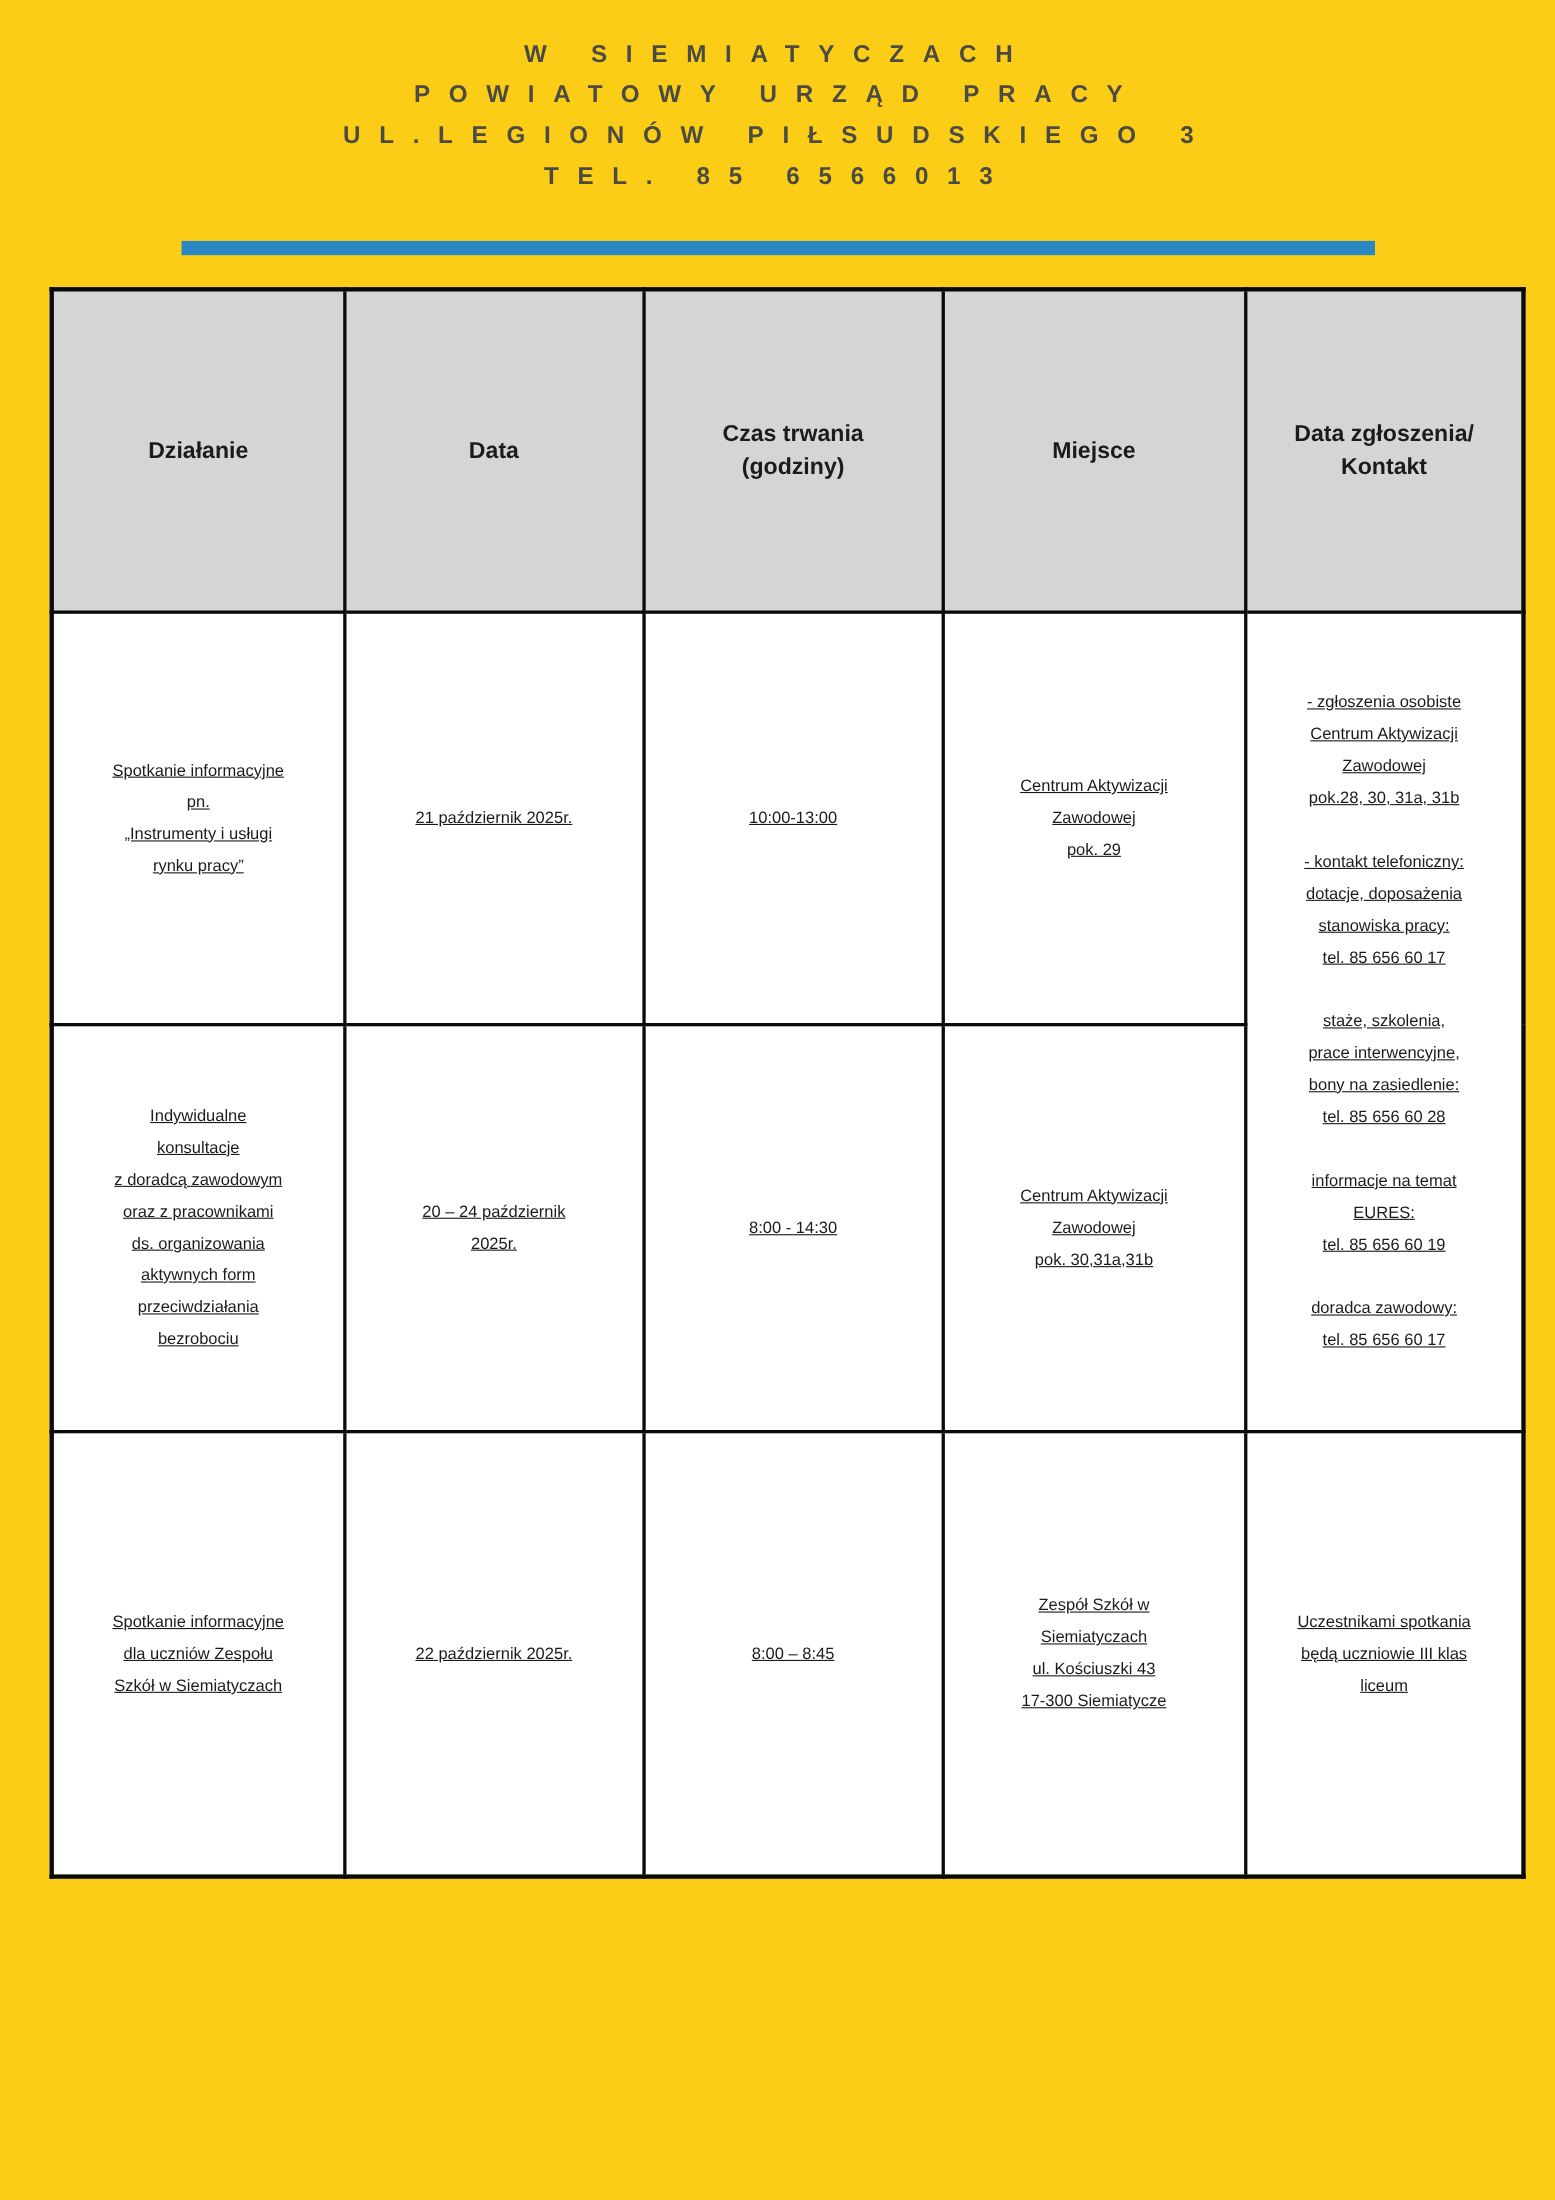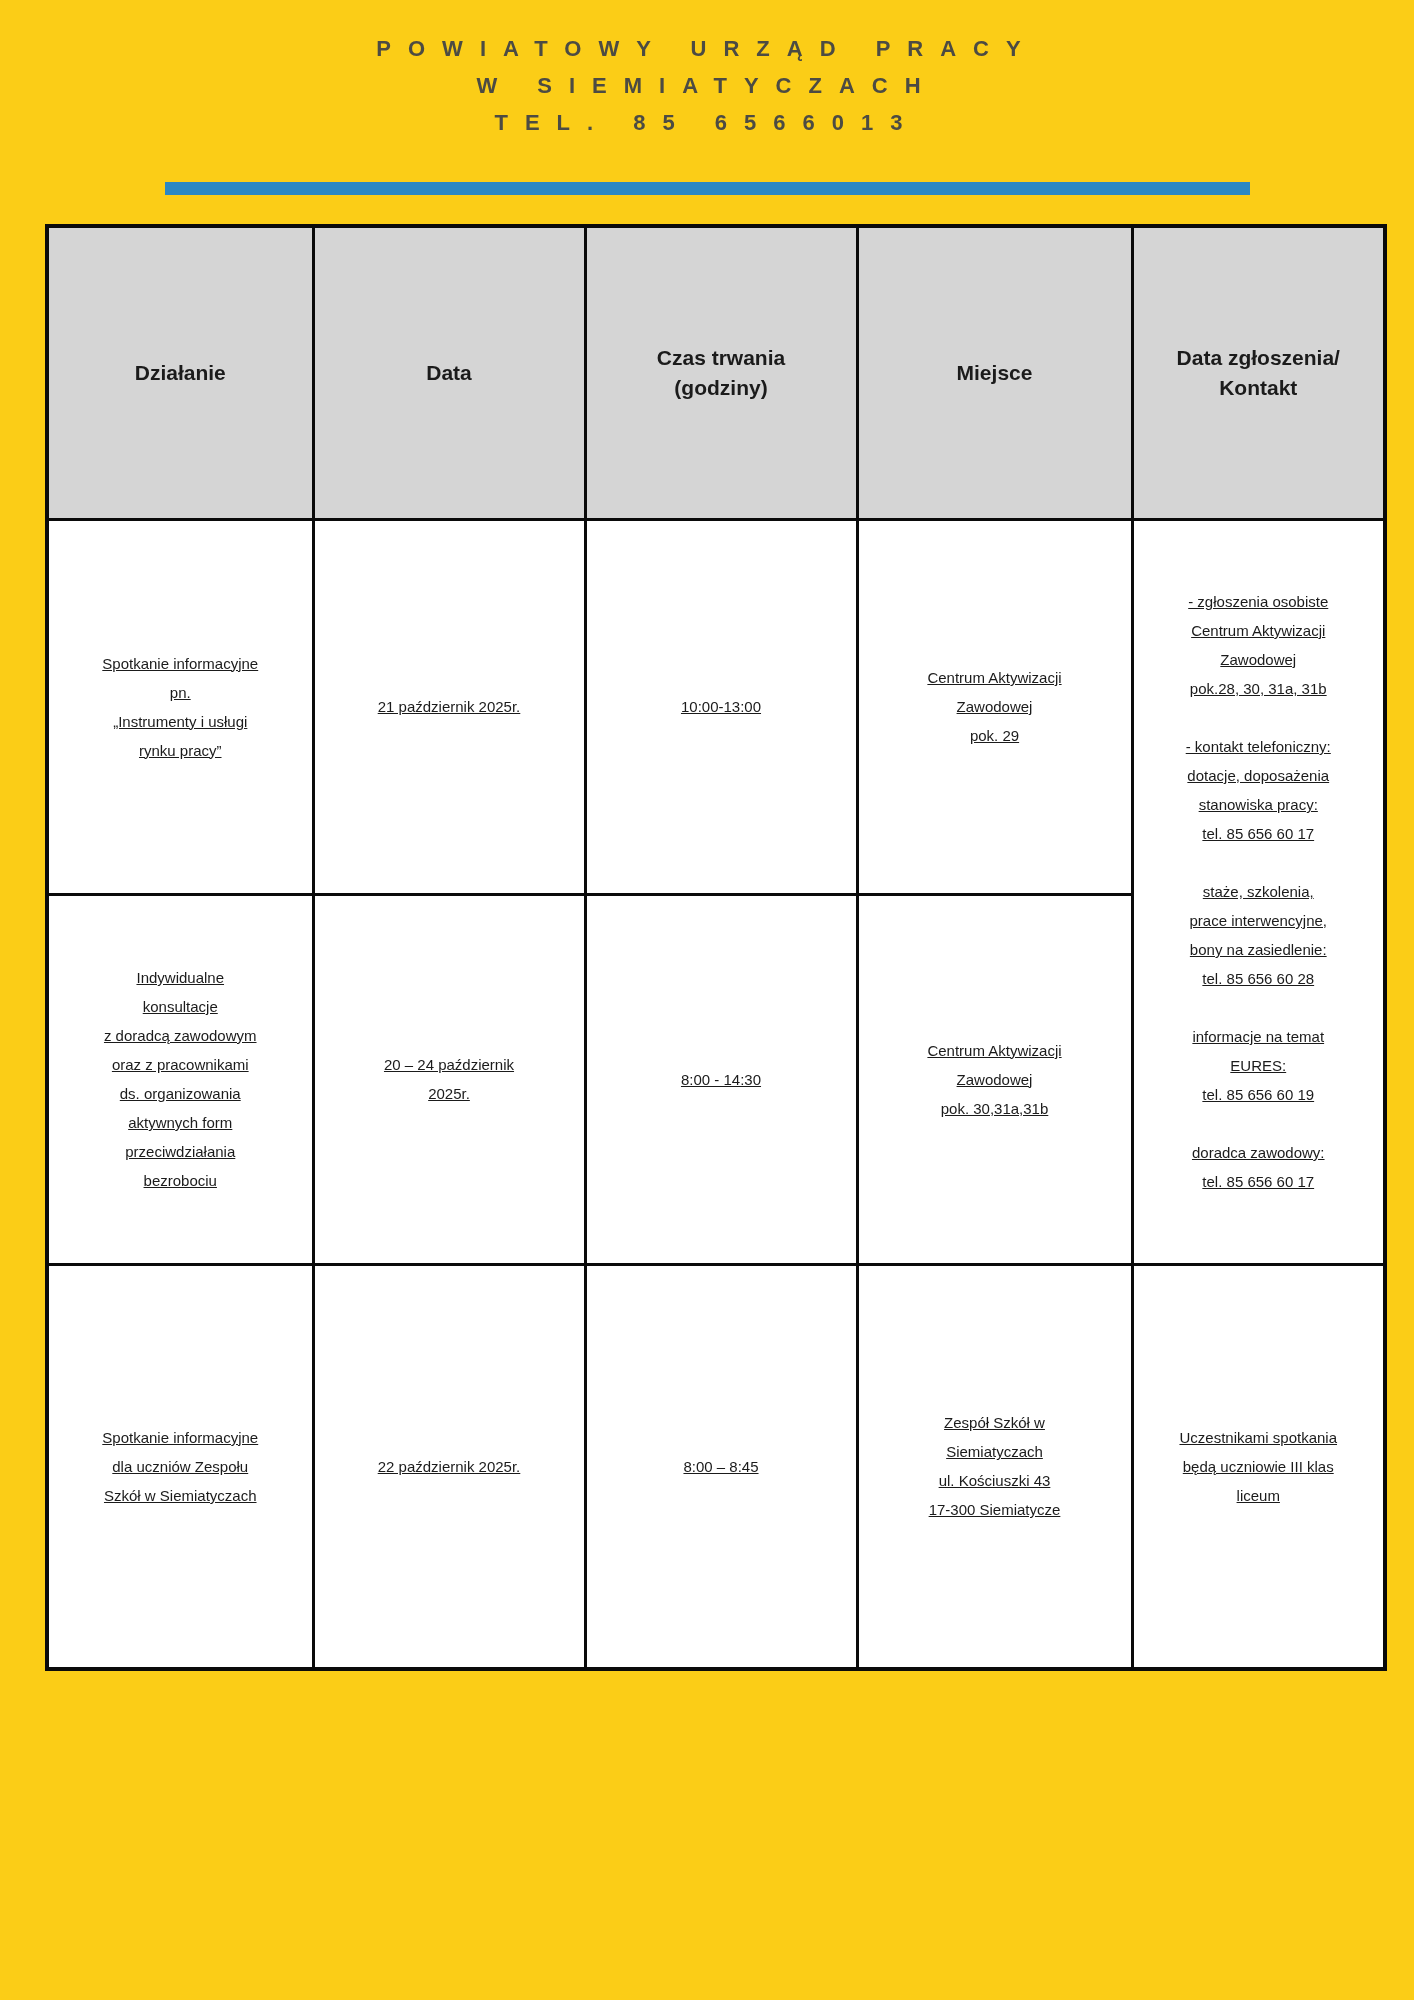--- a/index.html
+++ b/index.html
@@ -71,22 +71,23 @@
     text-decoration: underline;
   }
   tr.row-1 { height: 375px; }
   tr.row-2 { height: 370px; }
   tr.row-3 { height: 405px; }
 </style>
 </head>
 <body>
 
 <header class="letterhead">
+  <div class="lh-line">W SIEMIATYCZACH</div>
   <div class="lh-line">POWIATOWY URZĄD PRACY</div>
-  <div class="lh-line">W SIEMIATYCZACH</div>
+  <div class="lh-line">UL.LEGIONÓW PIŁSUDSKIEGO 3</div>
   <div class="lh-line">TEL. 85 6566013</div>
 </header>
 
 <div class="divider-bar"></div>
 
 <main class="table-wrap">
   <table class="schedule">
     <colgroup>
       <col style="width:266px">
       <col style="width:272px">

